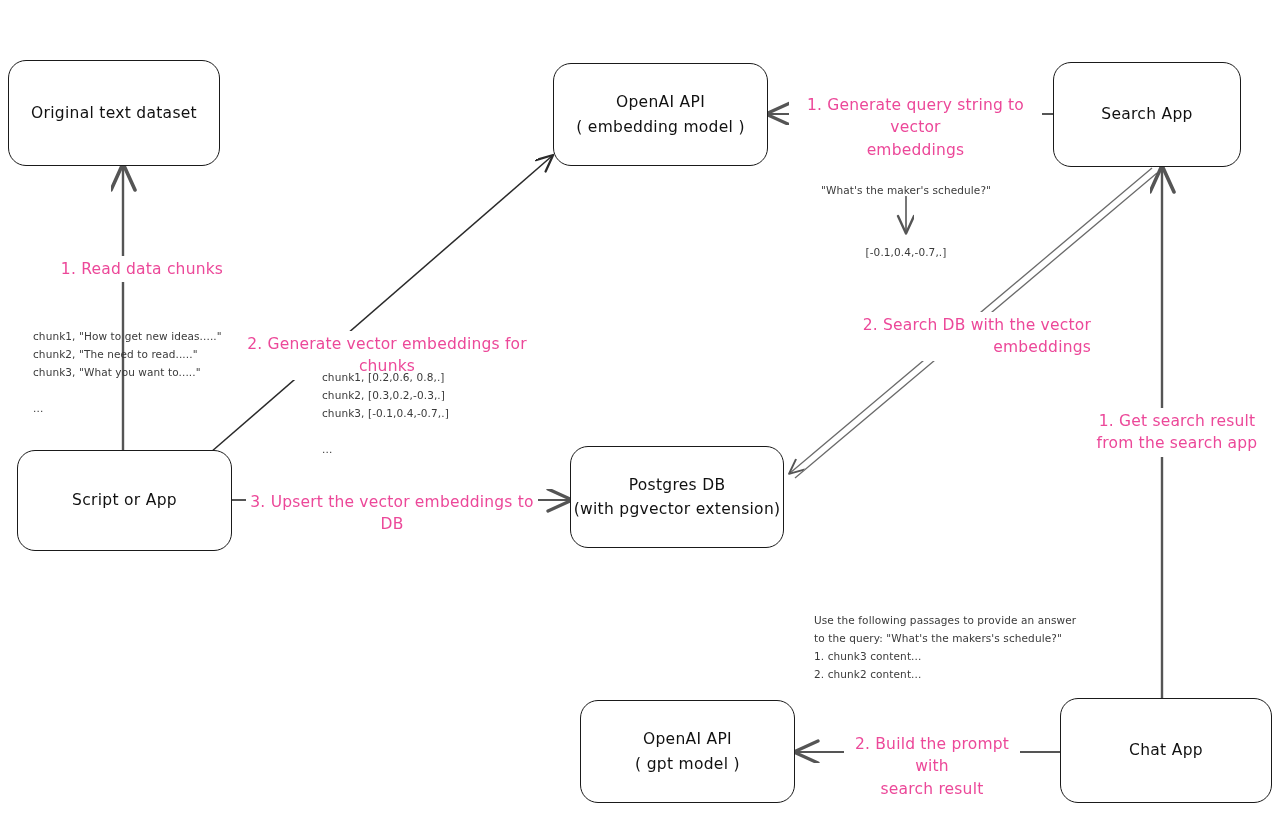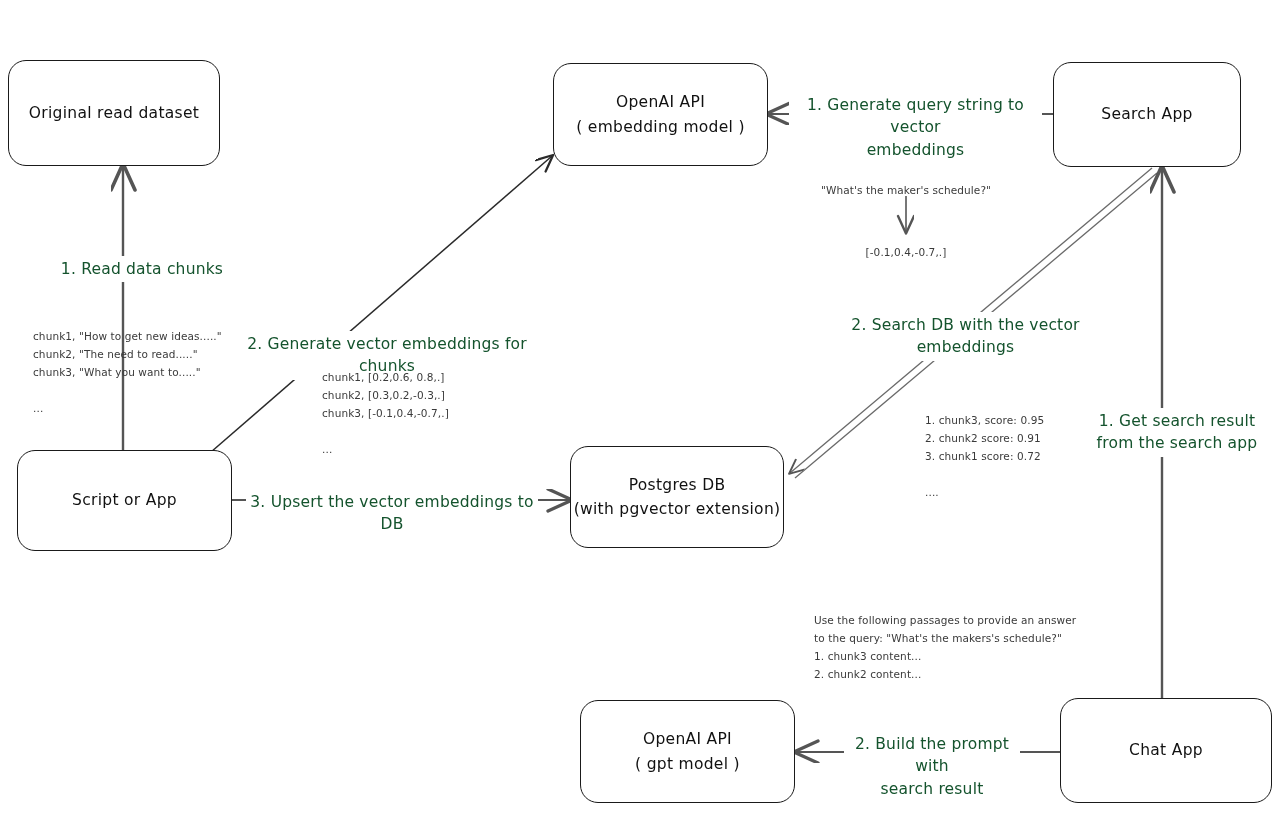--- a/index.html
+++ b/index.html
@@ -36,21 +36,21 @@
     z-index: 3;
   }
   .node .node-label {
     font-size: 15.5px;
     line-height: 1.55;
     letter-spacing: 0.3px;
     white-space: pre-line;
   }
   .edge-label {
     position: absolute;
-    color: #14532d;
+    color: #ec4899;
     font-size: 15.5px;
     line-height: 1.45;
     letter-spacing: 0.2px;
     text-align: center;
     background: #ffffff;
     white-space: pre-line;
     z-index: 4;
   }
   .note {
     position: absolute;
@@ -106,21 +106,21 @@
     <g>
       <path d="M1162,700 L1162,168" fill="none" stroke="#555555" stroke-width="2.4" marker-end="url(#ah)"></path>
     </g>
 
     <g>
       <path d="M1060,752 L796,752" fill="none" stroke="#555555" stroke-width="2.2" marker-end="url(#ah)"></path>
     </g>
   </svg>
 
   <div class="node" style="left:8px; top:60px; width:212px; height:106px;">
-    <span class="node-label">Original read dataset</span>
+    <span class="node-label">Original text dataset</span>
   </div>
 
   <div class="node" style="left:553px; top:63px; width:215px; height:103px;">
     <span class="node-label">OpenAI API
 ( embedding model )</span>
   </div>
 
   <div class="node" style="left:1053px; top:62px; width:188px; height:105px;">
     <span class="node-label">Search App</span>
   </div>
@@ -145,21 +145,21 @@
 
   <div class="edge-label" style="left:48px; top:256px; width:180px; padding:2px 4px;">1. Read data chunks</div>
 
   <div class="edge-label" style="left:236px; top:286px; width:294px; padding:2px 4px;margin-top:45px;">2. Generate vector embeddings for chunks</div>
 
   <div class="edge-label" style="left:246px; top:489px; width:284px; padding:2px 4px;">3. Upsert the vector embeddings  to DB</div>
 
   <div class="edge-label" style="left:789px; top:92px; width:245px; padding:2px 4px;">1. Generate query string to vector
 embeddings</div>
 
-  <div class="edge-label" style="left:814px; top:312px; width:295px; padding:2px 4px;">2. Search DB with the vector embeddings</div>
+  <div class="edge-label" style="left:792px; top:312px; width:295px; padding:2px 4px;text-align:right;">2. Search DB with the vector embeddings</div>
 
   <div class="edge-label" style="left:1089px; top:408px; width:168px; padding:2px 4px;">1. Get search result
 from the search app</div>
 
   <div class="edge-label" style="left:844px; top:731px; width:168px; padding:2px 4px;">2. Build the prompt with
 search result</div>
 
   <div class="note" style="left:33px; top:327px; width:230px;">chunk1, "How to get new ideas....."
 chunk2, "The need to read....."
 chunk3, "What you want to....."
@@ -169,24 +169,19 @@
   <div class="note" style="left:322px; top:368px; width:230px;">chunk1, [0.2,0.6, 0.8,.]
 chunk2, [0.3,0.2,-0.3,.]
 chunk3, [-0.1,0.4,-0.7,.]
 
 ...</div>
 
   <div class="note center" style="left:806px; top:181px; width:200px;">"What's the maker's schedule?"</div>
 
   <div class="note center" style="left:836px; top:243px; width:140px;">[-0.1,0.4,-0.7,.]</div>
 
-  <div class="note" style="left:925px; top:411px; width:190px;">1. chunk3, score: 0.95
-2. chunk2 score: 0.91
-3. chunk1 score: 0.72
-
-....</div>
 
   <div class="note" style="left:814px; top:611px; width:300px;">Use the following passages to provide an answer
 to the query: "What's the makers's schedule?"
 1. chunk3 content...
 2. chunk2 content...</div>
 
 </div>
 
 </body></html>

